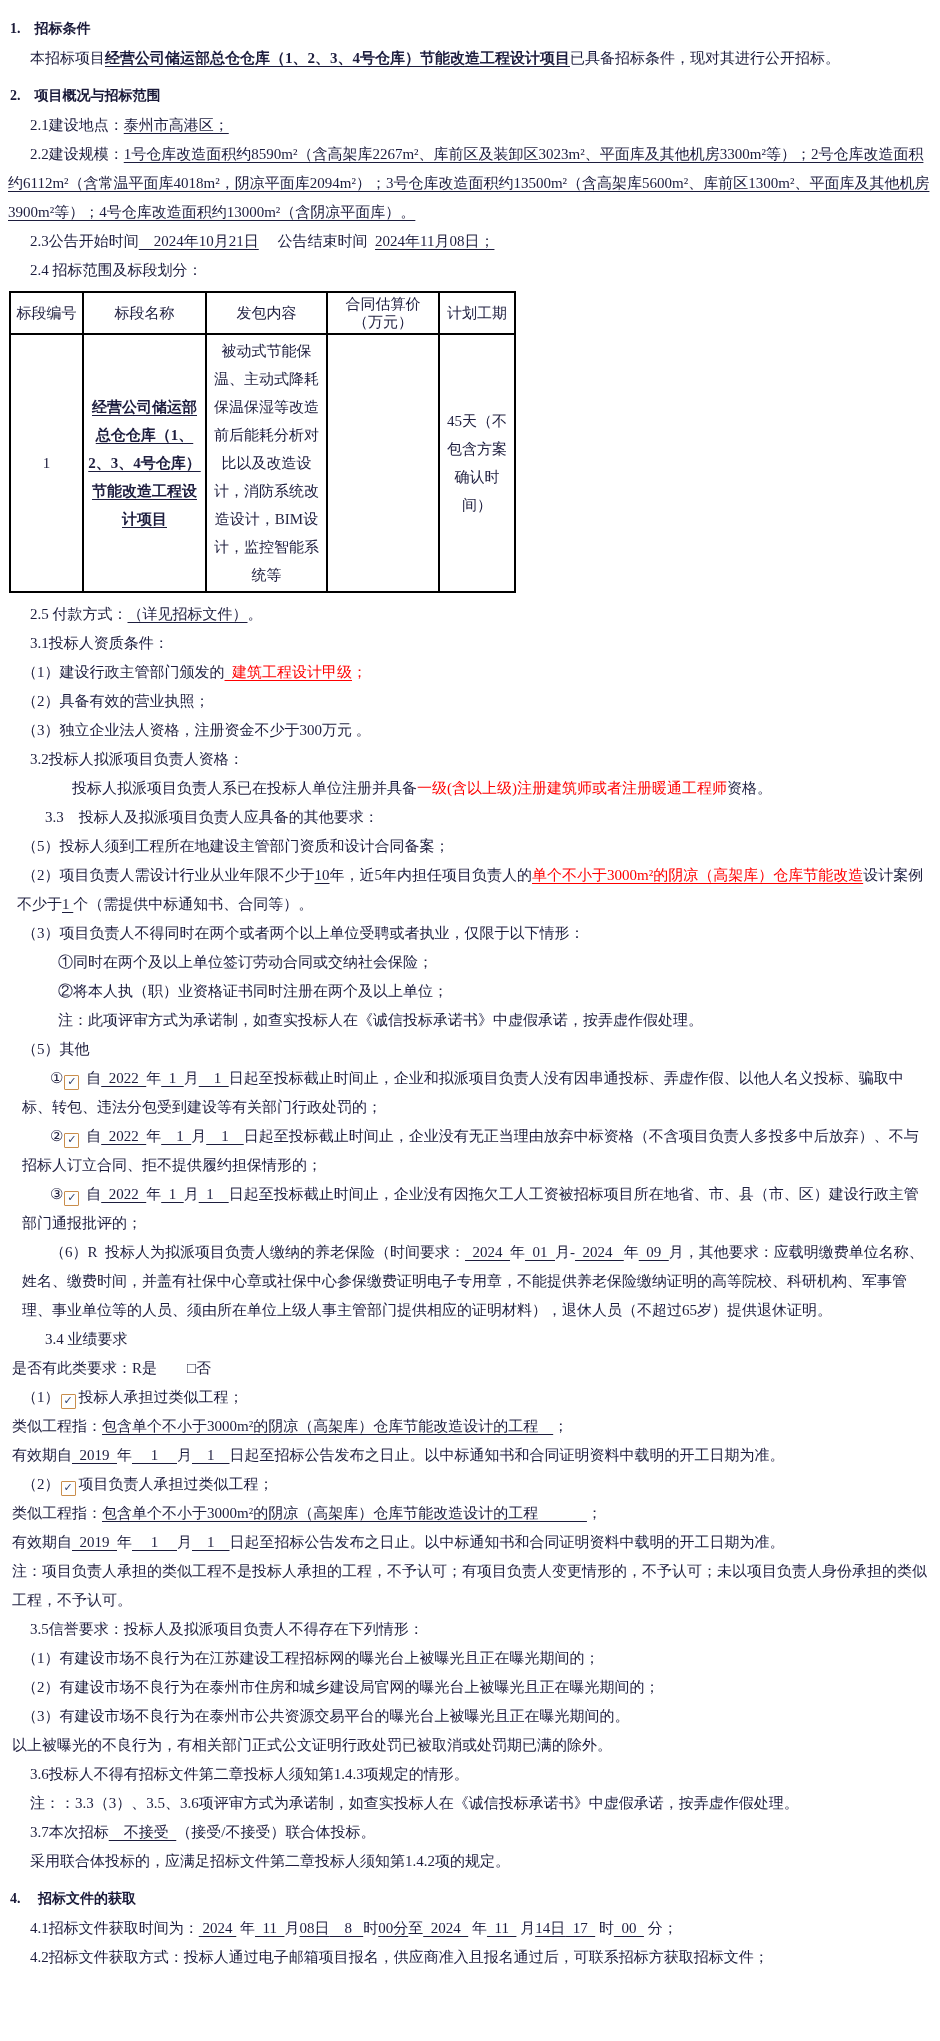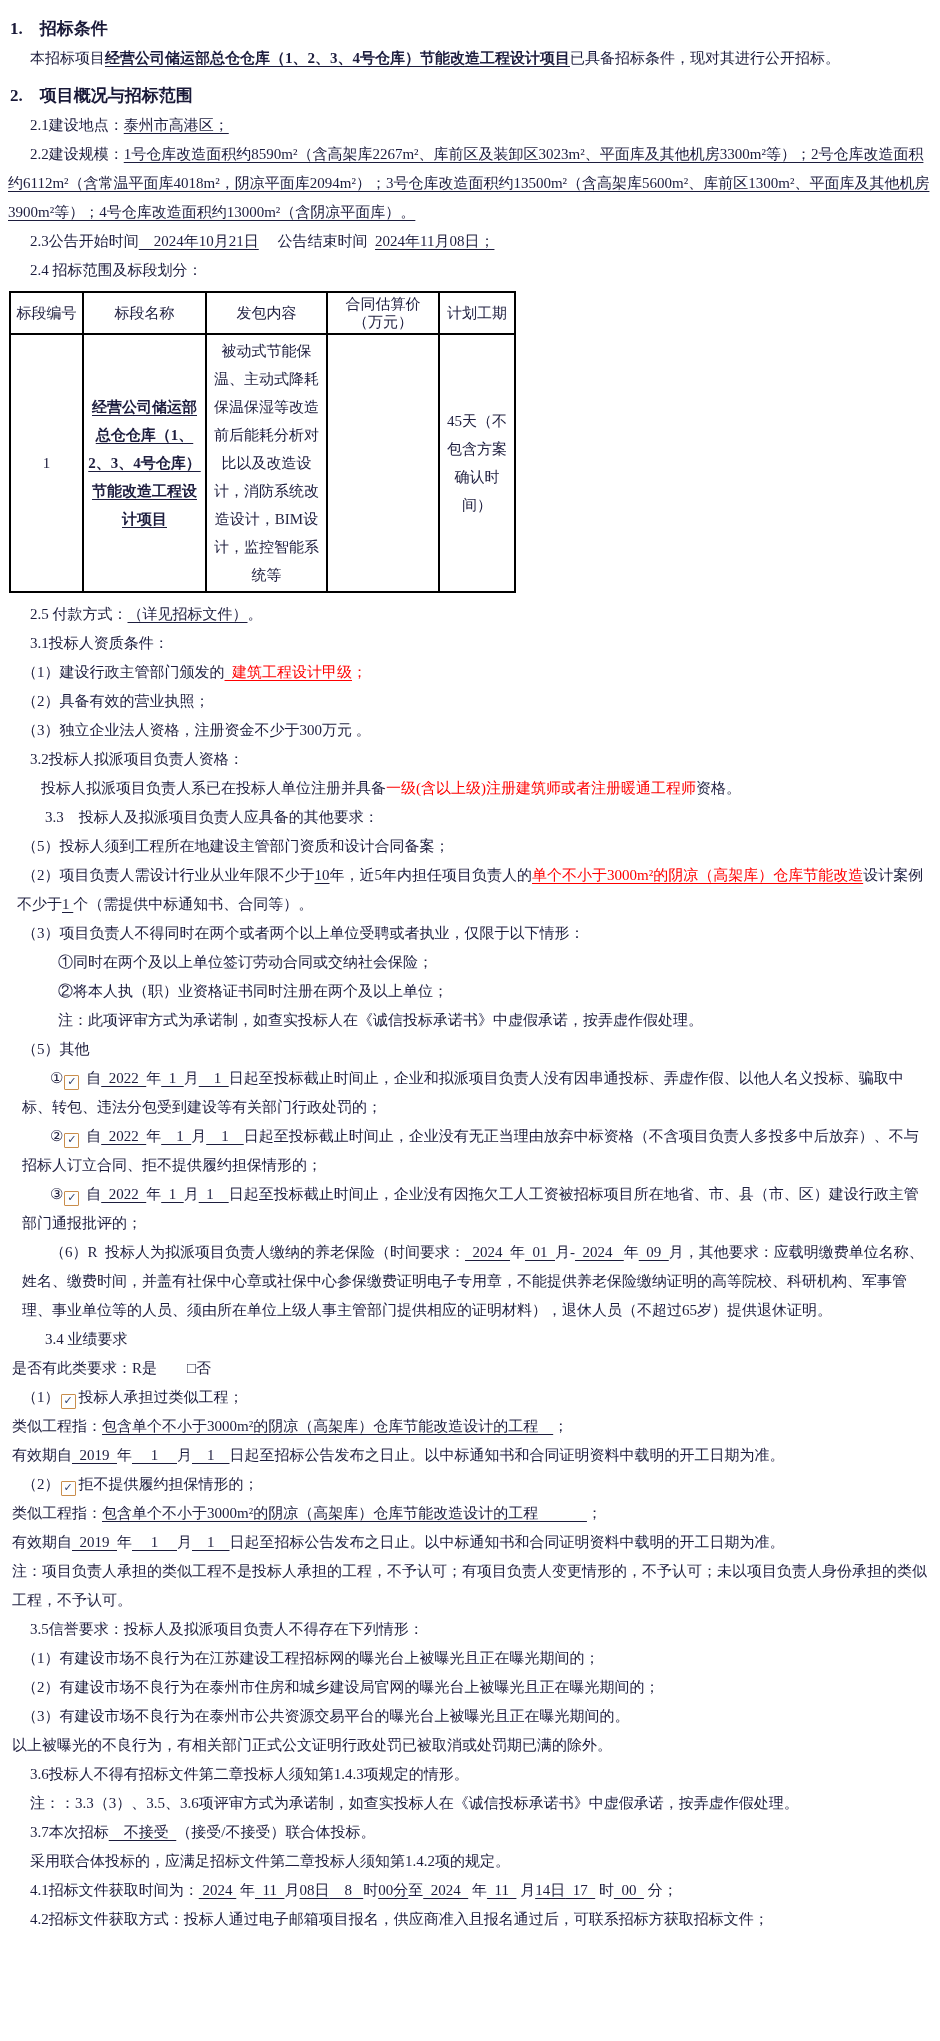--- a/index.html
+++ b/index.html
@@ -2,27 +2,27 @@
 <html><head>
 <meta charset="utf-8">
 <style>
   html,body{margin:0;padding:0;background:#ffffff;}
   .doc{
     position:relative;width:940px;height:2041px;overflow:hidden;box-sizing:border-box;
     padding:6px 8px 0 0;color:#1d1d3e;background:#ffffff;
     font-family:"Liberation Serif","DejaVu Serif",serif;font-size:15px;
   }
   .blk{line-height:29px;white-space:pre-wrap;word-break:break-all;margin:0;}
-  .h{font-weight:bold;font-size:17px;margin:8px 0 1px 10px;color:#191938;}
+  .h{font-weight:bold;font-size:14px;margin:8px 0 1px 10px;color:#191938;}
   .p{margin-left:30px;}
   .pn{margin-left:22px;}
   .pl{margin-left:12px;}
   .d33{margin-left:45px;}
   .deep{margin-left:58px;}
-  .reg48{margin-left:41px;}
+  .reg48{margin-left:72px;}
   .hang30{margin-left:8px;text-indent:22px;}
   .hang17{margin-left:17px;text-indent:5px;}
   .cbhang{margin-left:22px;text-indent:28px;}
   .sg-u{text-decoration:underline;text-underline-offset:3px;}
   .sg-bu{font-weight:bold;text-decoration:underline;text-underline-offset:3px;}
   .sg-r{color:#ff0000;}
   .sg-ru{color:#ff0000;text-decoration:underline;text-underline-offset:3px;}
   .cbx{
     display:inline-block;width:13px;height:13px;border:1px solid #c98d4b;border-radius:1px;
     line-height:12px;font-size:11px;text-align:center;vertical-align:-2px;margin:0 3px 0 1px;
@@ -91,29 +91,30 @@
     <div class="blk pn"><span>（5）其他</span></div>
     <div class="blk cbhang"><span>①</span><span class="cbx">✓</span><span> 自</span><span class="sg-u">  2022  </span><span>年</span><span class="sg-u">  1  </span><span>月</span><span class="sg-u">    1  </span><span>日起至投标截止时间止，企业和拟派项目负责人没有因串通投标、弄虚作假、以他人名义投标、骗取中标、转包、违法分包受到建设等有关部门行政处罚的；</span></div>
     <div class="blk cbhang"><span>②</span><span class="cbx">✓</span><span> 自</span><span class="sg-u">  2022  </span><span>年</span><span class="sg-u">    1  </span><span>月</span><span class="sg-u">    1    </span><span>日起至投标截止时间止，企业没有无正当理由放弃中标资格（不含项目负责人多投多中后放弃）、不与招标人订立合同、拒不提供履约担保情形的；</span></div>
     <div class="blk cbhang"><span>③</span><span class="cbx">✓</span><span> 自</span><span class="sg-u">  2022  </span><span>年</span><span class="sg-u">  1  </span><span>月</span><span class="sg-u">  1    </span><span>日起至投标截止时间止，企业没有因拖欠工人工资被招标项目所在地省、市、县（市、区）建设行政主管部门通报批评的；</span></div>
     <div class="blk cbhang"><span>（6）R  投标人为拟派项目负责人缴纳的养老保险（时间要求：</span><span class="sg-u">  2024  </span><span>年</span><span class="sg-u">  01  </span><span>月-</span><span class="sg-u">  2024   </span><span>年</span><span class="sg-u">  09  </span><span>月，其他要求：应载明缴费单位名称、姓名、缴费时间，并盖有社保中心章或社保中心参保缴费证明电子专用章，不能提供养老保险缴纳证明的高等院校、科研机构、军事管理、事业单位等的人员、须由所在单位上级人事主管部门提供相应的证明材料），退休人员（不超过65岁）提供退休证明。</span></div>
     <div class="blk d33"><span>3.4 业绩要求</span></div>
     <div class="blk pl"><span>是否有此类要求：R是　　□否</span></div>
     <div class="blk pn"><span>（1）</span><span class="cbx">✓</span><span>投标人承担过类似工程；</span></div>
     <div class="blk pl"><span>类似工程指：</span><span class="sg-u">包含单个不小于3000m²的阴凉（高架库）仓库节能改造设计的工程    </span><span>；</span></div>
     <div class="blk pl"><span>有效期自</span><span class="sg-u">  2019  </span><span>年</span><span class="sg-u">     1     </span><span>月</span><span class="sg-u">    1    </span><span>日起至招标公告发布之日止。以中标通知书和合同证明资料中载明的开工日期为准。</span></div>
-    <div class="blk pn"><span>（2）</span><span class="cbx">✓</span><span>拒不提供履约担保情形的；</span></div>
+    <div class="blk pn"><span>（2）</span><span class="cbx">✓</span><span>项目负责人承担过类似工程；</span></div>
     <div class="blk pl"><span>类似工程指：</span><span class="sg-u">包含单个不小于3000m²的阴凉（高架库）仓库节能改造设计的工程             </span><span>；</span></div>
     <div class="blk pl"><span>有效期自</span><span class="sg-u">  2019  </span><span>年</span><span class="sg-u">     1     </span><span>月</span><span class="sg-u">    1    </span><span>日起至招标公告发布之日止。以中标通知书和合同证明资料中载明的开工日期为准。</span></div>
     <div class="blk pl"><span>注：项目负责人承担的类似工程不是投标人承担的工程，不予认可；有项目负责人变更情形的，不予认可；未以项目负责人身份承担的类似工程，不予认可。</span></div>
     <div class="blk p"><span>3.5信誉要求：投标人及拟派项目负责人不得存在下列情形：</span></div>
     <div class="blk pn"><span>（1）有建设市场不良行为在江苏建设工程招标网的曝光台上被曝光且正在曝光期间的；</span></div>
     <div class="blk pn"><span>（2）有建设市场不良行为在泰州市住房和城乡建设局官网的曝光台上被曝光且正在曝光期间的；</span></div>
     <div class="blk pn"><span>（3）有建设市场不良行为在泰州市公共资源交易平台的曝光台上被曝光且正在曝光期间的。</span></div>
     <div class="blk pl"><span>以上被曝光的不良行为，有相关部门正式公文证明行政处罚已被取消或处罚期已满的除外。</span></div>
     <div class="blk p"><span>3.6投标人不得有招标文件第二章投标人须知第1.4.3项规定的情形。</span></div>
     <div class="blk p"><span>注：：3.3（3）、3.5、3.6项评审方式为承诺制，如查实投标人在《诚信投标承诺书》中虚假承诺，按弄虚作假处理。</span></div>
     <div class="blk p"><span>3.7本次招标</span><span class="sg-u">    不接受  </span><span>（接受/不接受）联合体投标。</span></div>
     <div class="blk p"><span>采用联合体投标的，应满足招标文件第二章投标人须知第1.4.2项的规定。</span></div>
+    <div class="blk h"><span>4.　 招标文件的获取</span></div>
     <div class="blk p"><span>4.1招标文件获取时间为：</span><span class="sg-u"> 2024 </span><span> 年</span><span class="sg-u">  11  </span><span>月</span><span class="sg-u">08日</span><span class="sg-u">    8   </span><span>时</span><span class="sg-u">00分</span><span>至</span><span class="sg-u">  2024  </span><span> 年</span><span class="sg-u">  11  </span><span> 月</span><span class="sg-u">14日</span><span class="sg-u">  17  </span><span> 时</span><span class="sg-u">  00  </span><span> 分；</span></div>
     <div class="blk p"><span>4.2招标文件获取方式：投标人通过电子邮箱项目报名，供应商准入且报名通过后，可联系招标方获取招标文件；</span></div>
     <div class="blk p"></div>
   </div>
 
 </body></html>

